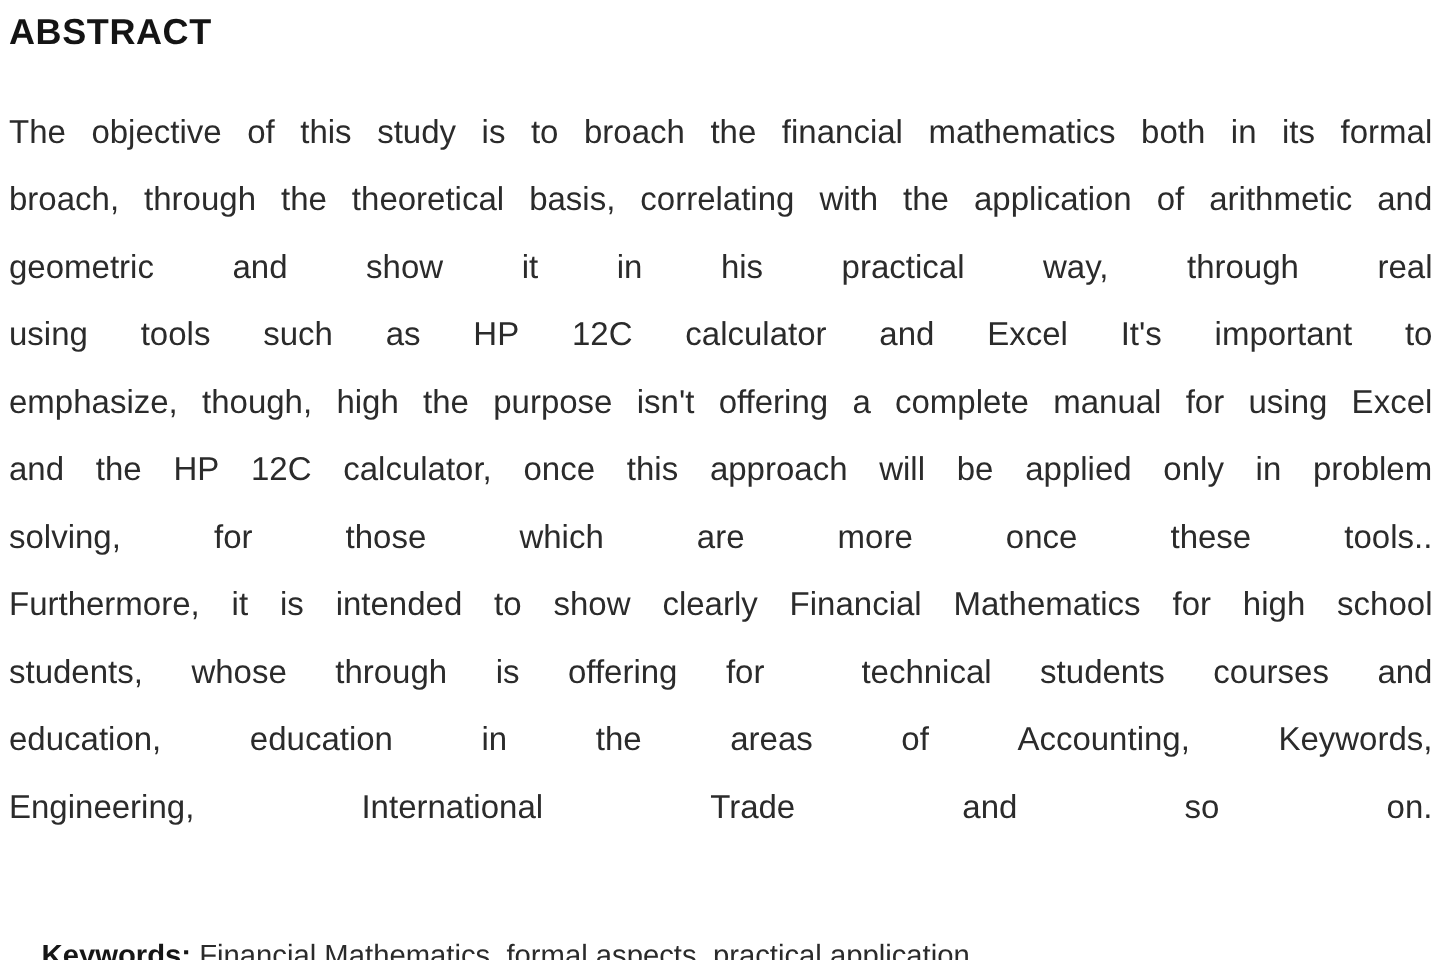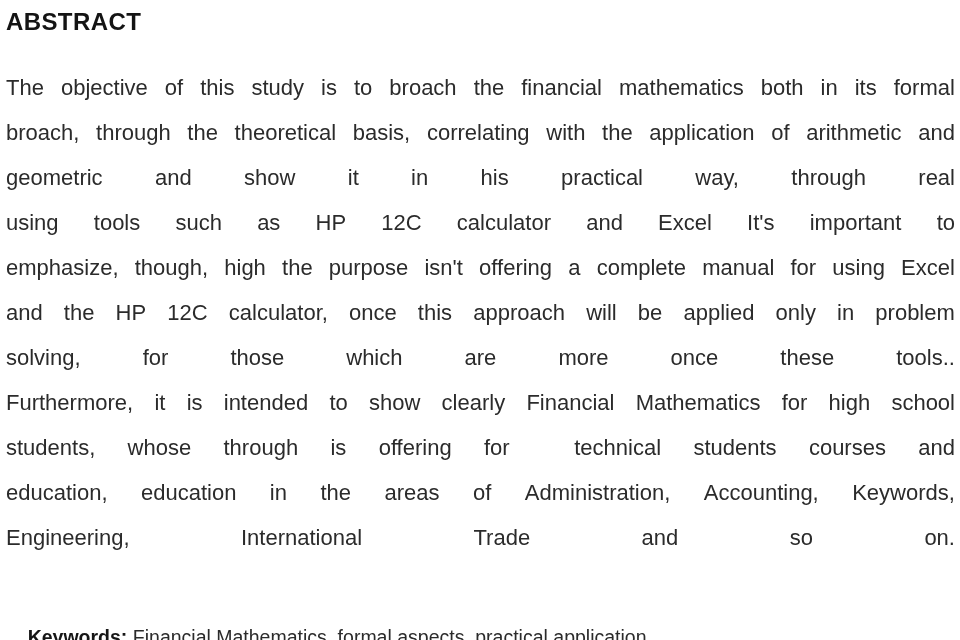--- a/index.html
+++ b/index.html
@@ -96,21 +96,21 @@
   <div class="abstract-body body-block" id="abstract-body">
       <div class="ln"><span class="w">The</span><span class="w">objective</span><span class="w">of</span><span class="w">this</span><span class="w">study</span><span class="w">is</span><span class="w">to</span><span class="w">broach</span><span class="w">the</span><span class="w">financial</span><span class="w">mathematics</span><span class="w">both</span><span class="w">in</span><span class="w">its</span><span class="w">formal</span></div>
       <div class="ln"><span class="w">broach,</span><span class="w">through</span><span class="w">the</span><span class="w">theoretical</span><span class="w">basis,</span><span class="w">correlating</span><span class="w">with</span><span class="w">the</span><span class="w">application</span><span class="w">of</span><span class="w">arithmetic</span><span class="w">and</span></div>
       <div class="ln"><span class="w">geometric</span><span class="w">and</span><span class="w">show</span><span class="w">it</span><span class="w">in</span><span class="w">his</span><span class="w">practical</span><span class="w">way,</span><span class="w">through</span><span class="w">real</span></div>
       <div class="ln"><span class="w">using</span><span class="w">tools</span><span class="w">such</span><span class="w">as</span><span class="w">HP</span><span class="w">12C</span><span class="w">calculator</span><span class="w">and</span><span class="w">Excel</span><span class="w">It's</span><span class="w">important</span><span class="w">to</span></div>
       <div class="ln"><span class="w">emphasize,</span><span class="w">though,</span><span class="w">high</span><span class="w">the</span><span class="w">purpose</span><span class="w">isn't</span><span class="w">offering</span><span class="w">a</span><span class="w">complete</span><span class="w">manual</span><span class="w">for</span><span class="w">using</span><span class="w">Excel</span></div>
       <div class="ln"><span class="w">and</span><span class="w">the</span><span class="w">HP</span><span class="w">12C</span><span class="w">calculator,</span><span class="w">once</span><span class="w">this</span><span class="w">approach</span><span class="w">will</span><span class="w">be</span><span class="w">applied</span><span class="w">only</span><span class="w">in</span><span class="w">problem</span></div>
       <div class="ln"><span class="w">solving,</span><span class="w">for</span><span class="w">those</span><span class="w">which</span><span class="w">are</span><span class="w">more</span><span class="w">once</span><span class="w">these</span><span class="w">tools..</span></div>
       <div class="ln"><span class="w">Furthermore,</span><span class="w">it</span><span class="w">is</span><span class="w">intended</span><span class="w">to</span><span class="w">show</span><span class="w">clearly</span><span class="w">Financial</span><span class="w">Mathematics</span><span class="w">for</span><span class="w">high</span><span class="w">school</span></div>
       <div class="ln"><span class="w">students,</span><span class="w">whose</span><span class="w">through</span><span class="w">is</span><span class="w">offering</span><span class="w">for</span><span class="w"></span><span class="w">technical</span><span class="w">students</span><span class="w">courses</span><span class="w">and</span></div>
-      <div class="ln"><span class="w">education,</span><span class="w">education</span><span class="w">in</span><span class="w">the</span><span class="w">areas</span><span class="w">of</span><span class="w">Administration,</span><span class="w">Accounting,</span><span class="w">Keywords,</span></div>
+      <div class="ln"><span class="w">education,</span><span class="w">education</span><span class="w">in</span><span class="w">the</span><span class="w">areas</span><span class="w">of</span><span class="w">Accounting,</span><span class="w">Keywords,</span></div>
       <div class="ln"><span class="w">Engineering,</span><span class="w">International</span><span class="w">Trade</span><span class="w">and</span><span class="w">so</span><span class="w">on.</span></div>
     </div>
 
   <div class="keywords">
     <span class="kw-label">Keywords:</span><span> Financial Mathematics, formal aspects, practical application.</span>
   </div>
 
 </div>
 
 </body></html>

